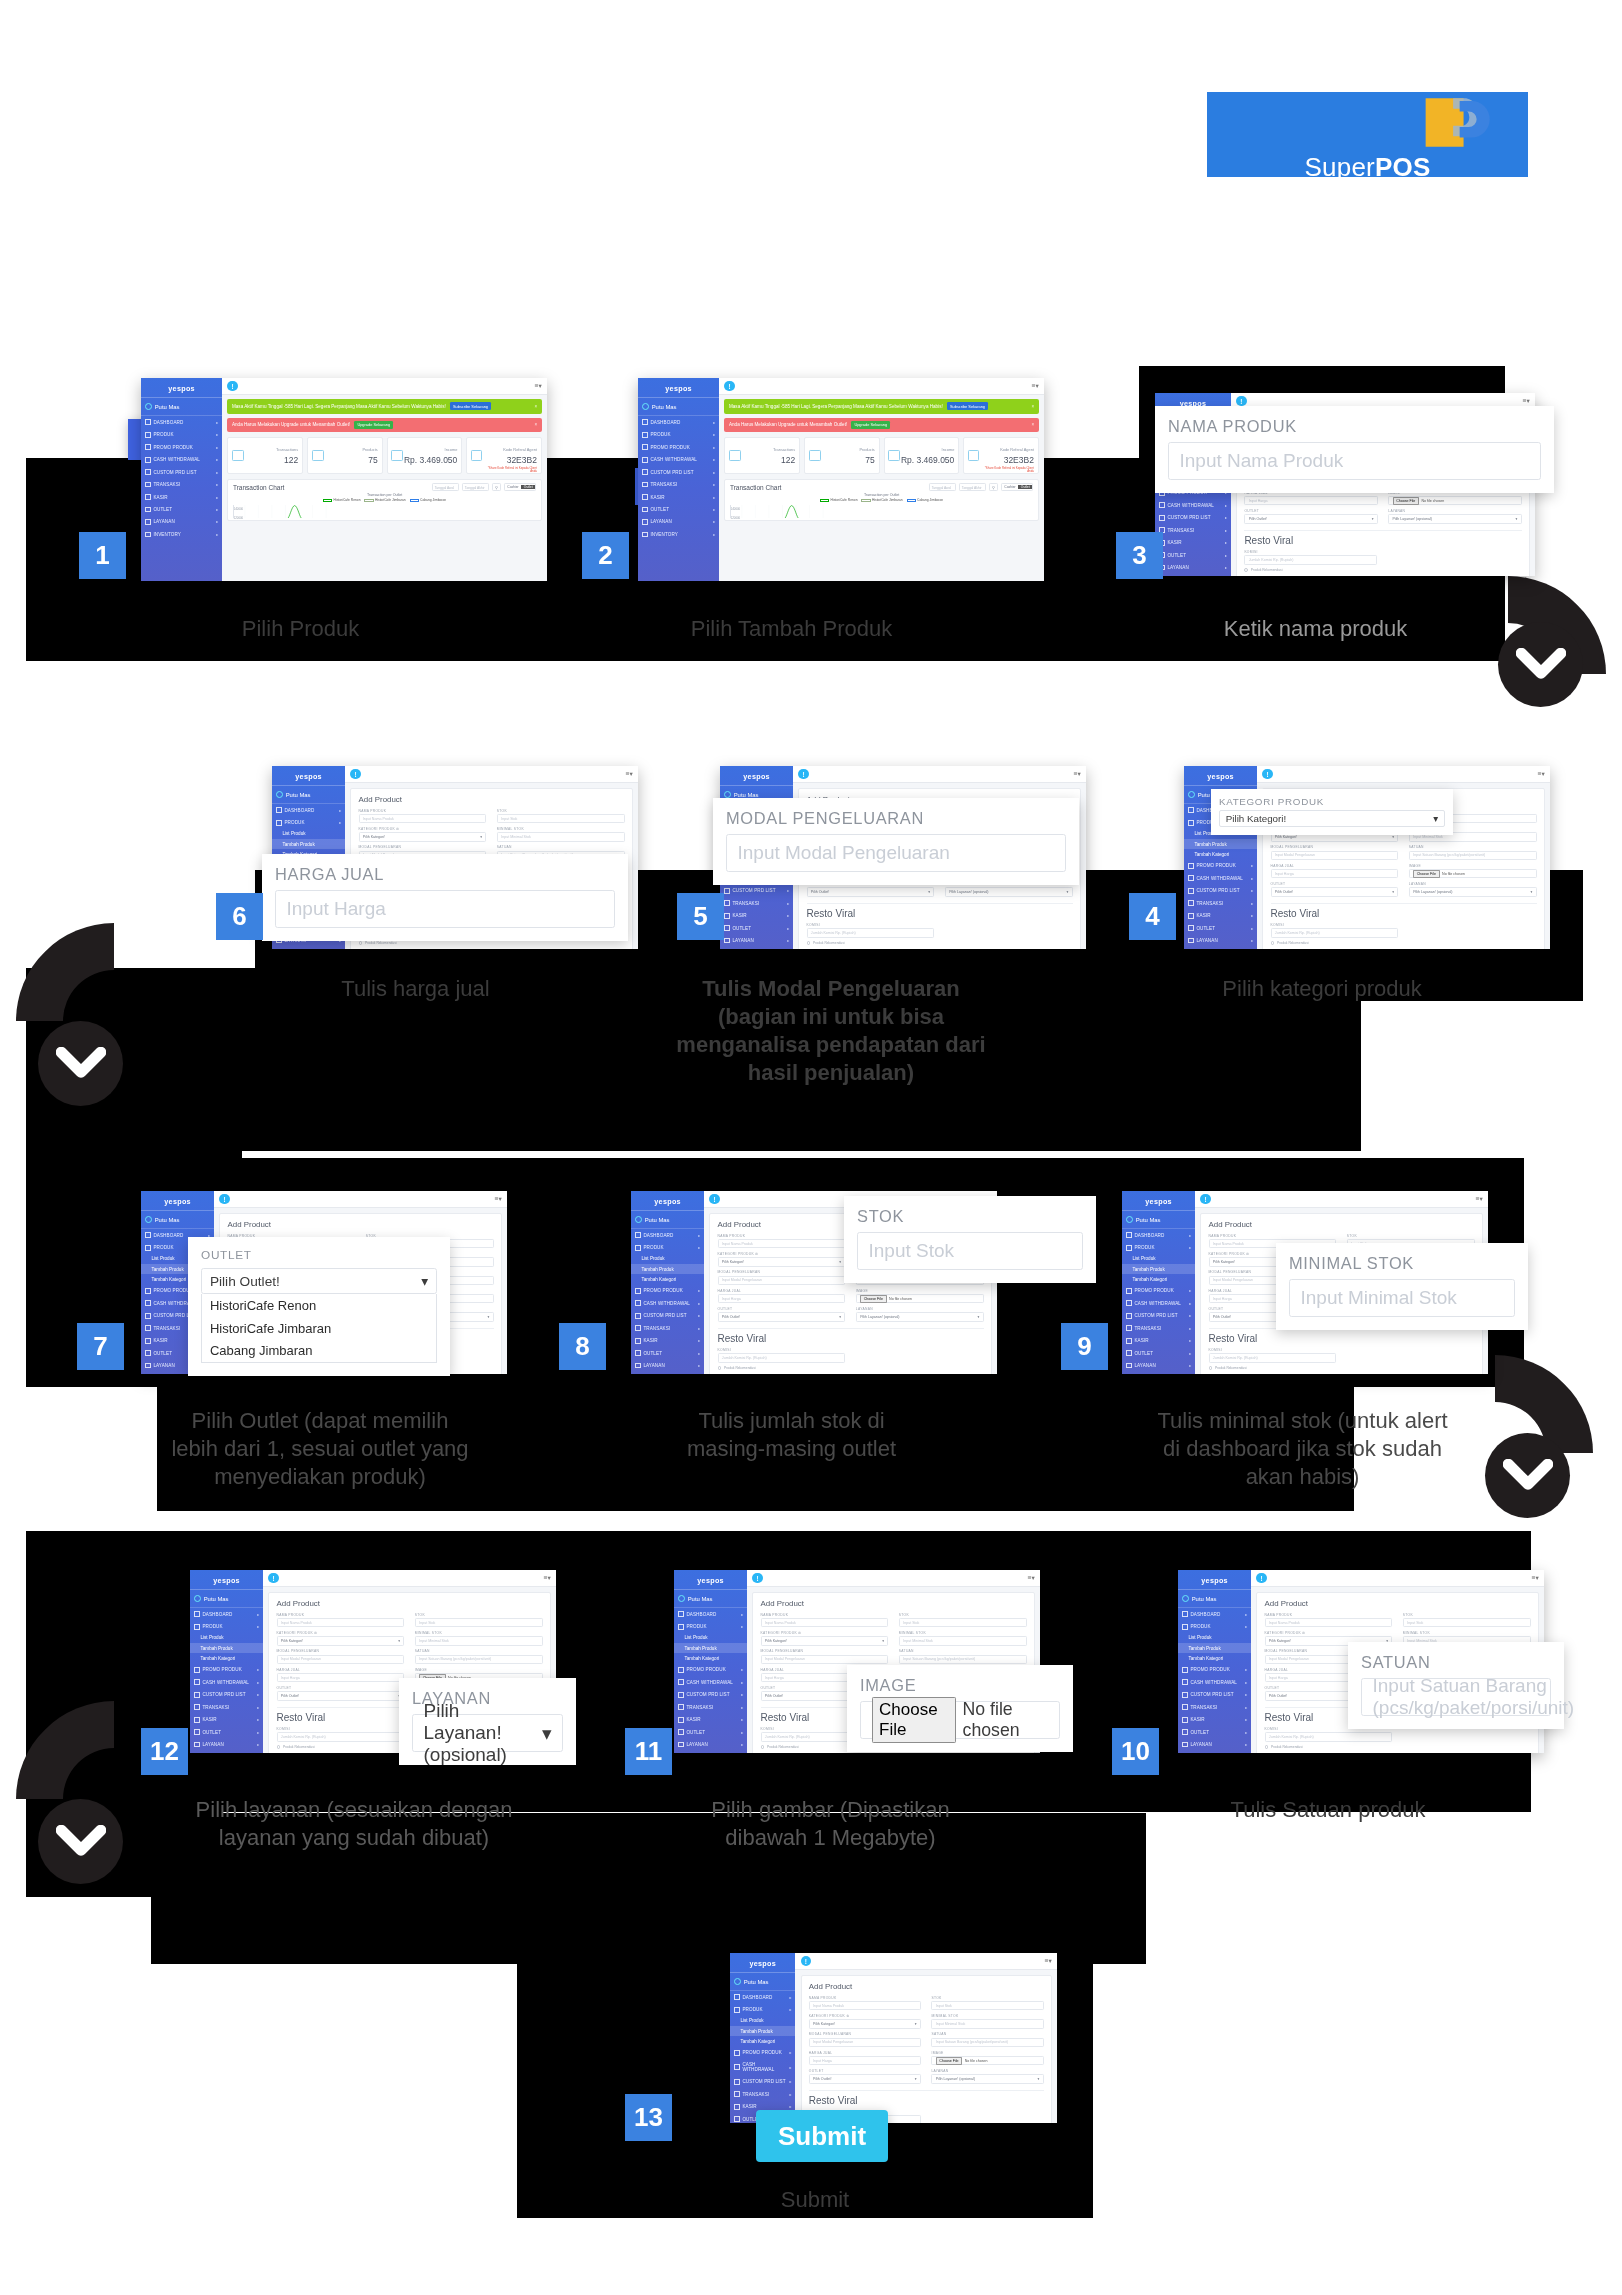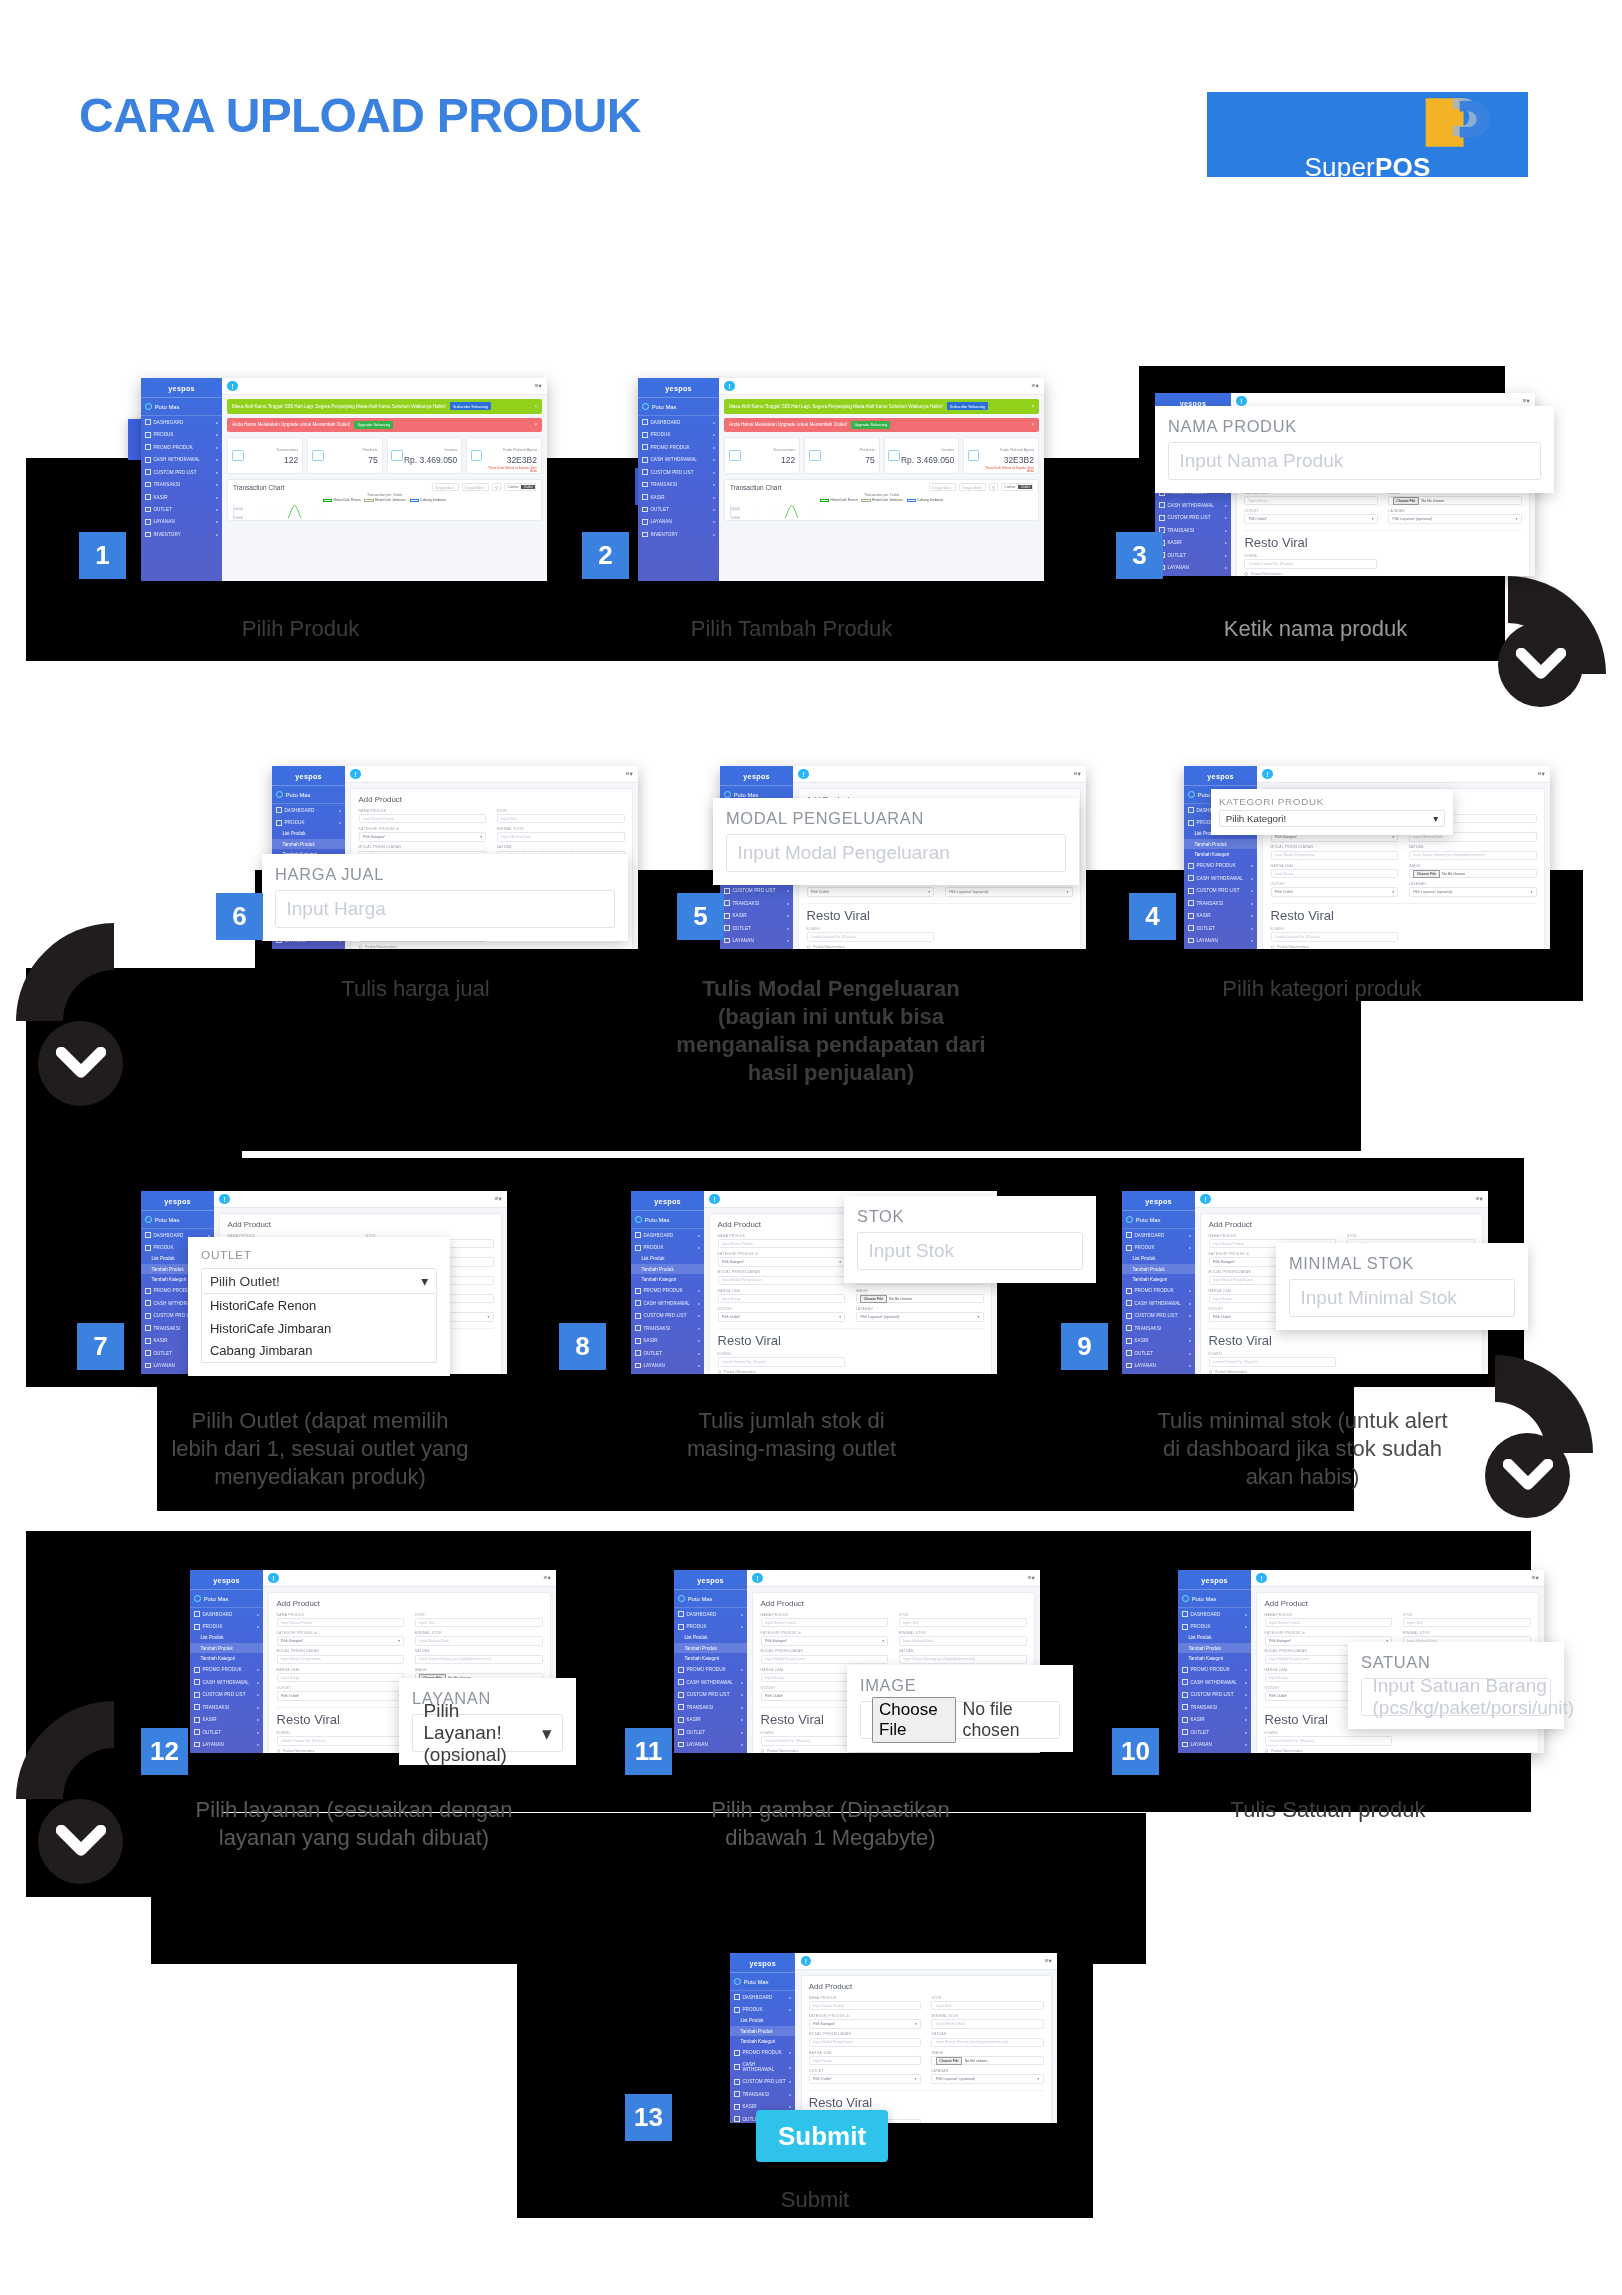--- a/index.html
+++ b/index.html
@@ -122,21 +122,21 @@
   .fm-h { font-size:7.9px; color:#525a68; margin-bottom:4.6px; }
   .fm-grid { display:grid; grid-template-columns:1fr 1fr; column-gap:10.5px; row-gap:3.9px; }
   .fm-lbl { font-size:3.3px; color:#9aa2ae; letter-spacing:0.3px; text-transform:uppercase; margin-bottom:1.3px;}
   .fm-inp { height:9.2px; border:0.7px solid #e4e8ee; border-radius:1.3px; font-size:3.6px;
       color:#c0c6d0; padding:2.6px 3.3px; display:flex; align-items:center; background:#fff;}
   .fm-inp.sel { justify-content:space-between; color:#6d7480; }
   .fm-inp.file { gap:2.6px; color:#555; }
   .fm-inp.file .cf { border:0.7px solid #9a9a9a; background:#efefef; color:#111; font-size:3.6px;
       padding:1px 2.6px; border-radius:0.7px; }
   .fm-hr { border-top:0.7px solid #edf0f4; margin:5.9px 0 4.6px; }
-  .fm-sub { font-size:13px; color:#525a68; margin-bottom:3.9px; }
+  .fm-sub { font-size:10px; color:#525a68; margin-bottom:3.9px; }
   .fm-chk { display:flex; align-items:center; gap:2.6px; font-size:3.3px; color:#9aa2ae; margin-top:3.9px;}
   .fm-chk i { width:3.9px;height:3.9px;border:0.7px solid #c3c8d1;border-radius:50%; display:block; }
   .fm-submit { margin-top:5.2px; background:#2fc3ec; color:#fff; font-size:4.6px; padding:2.6px 6.5px;
       border-radius:1.3px; display:inline-block; }
 
   
   .callout { position:absolute; background:#fff; z-index:8; box-shadow:0 3.9px 13px rgba(0,0,0,.22);
       padding:10.5px 13px 13px; }
   .callout .co-lbl { font-size:16.4px; color:#8e949d; letter-spacing:0.7px; margin-bottom:6.5px; }
   .callout .co-inp { border:0.7px solid #dfe3e9; border-radius:2.6px; height:38px; display:flex;
@@ -167,21 +167,20 @@
 <div class="ribbon" style="left:517px; top:1937px; width:576px;  height:281px;"></div>
 <div class="ribbon" style="left:26px;top:968px;width:216px;height:196px;"></div>
 <div class="ribbon" style="left:26px;top:1531px;width:196px;height:366px;"></div>
 
 <div class="ribbon-round" style="left:1410px; top:576px; width:196px; height:196px; border-color:#211d1e transparent transparent transparent; transform:rotate(45deg);"></div>
 <div class="ribbon-round" style="left:16.4px; top:923px; width:196px; height:196px; border-color:transparent transparent transparent #211d1e; transform:rotate(45deg);"></div>
 <div class="ribbon-round" style="left:1397px; top:1355px; width:196px; height:196px; border-color:#211d1e transparent transparent transparent; transform:rotate(45deg);"></div>
 <div class="ribbon-round" style="left:16.4px; top:1701px; width:196px; height:196px; border-color:transparent transparent transparent #211d1e; transform:rotate(45deg);"></div>
 
 <div id="header-title-block">
-  <div class="ttl-1">CARA UPLOAD PRODUK</div>
 </div>
 
 <div id="brand-logo">
   <svg class="logo-mark" viewBox="0 0 110 78">
     <path d="M4 2 H62 L62 76 H4 Z" fill="#f2b426"></path>
     <path d="M46 2 H66 A30 30 0 0 1 66 60 H46 L46 44 H62 A14 14 0 0 0 62 18 H46 Z" fill="#9fb6cf" opacity=".85"></path>
     <path d="M56 6 H74 A28 28 0 0 1 74 62 H56 L56 46 H70 A12 12 0 0 0 70 22 H56 Z" fill="#3b82e0"></path>
   </svg>
   <div class="logo-word"><span class="light">Super</span><b>POS</b></div>
 </div>

